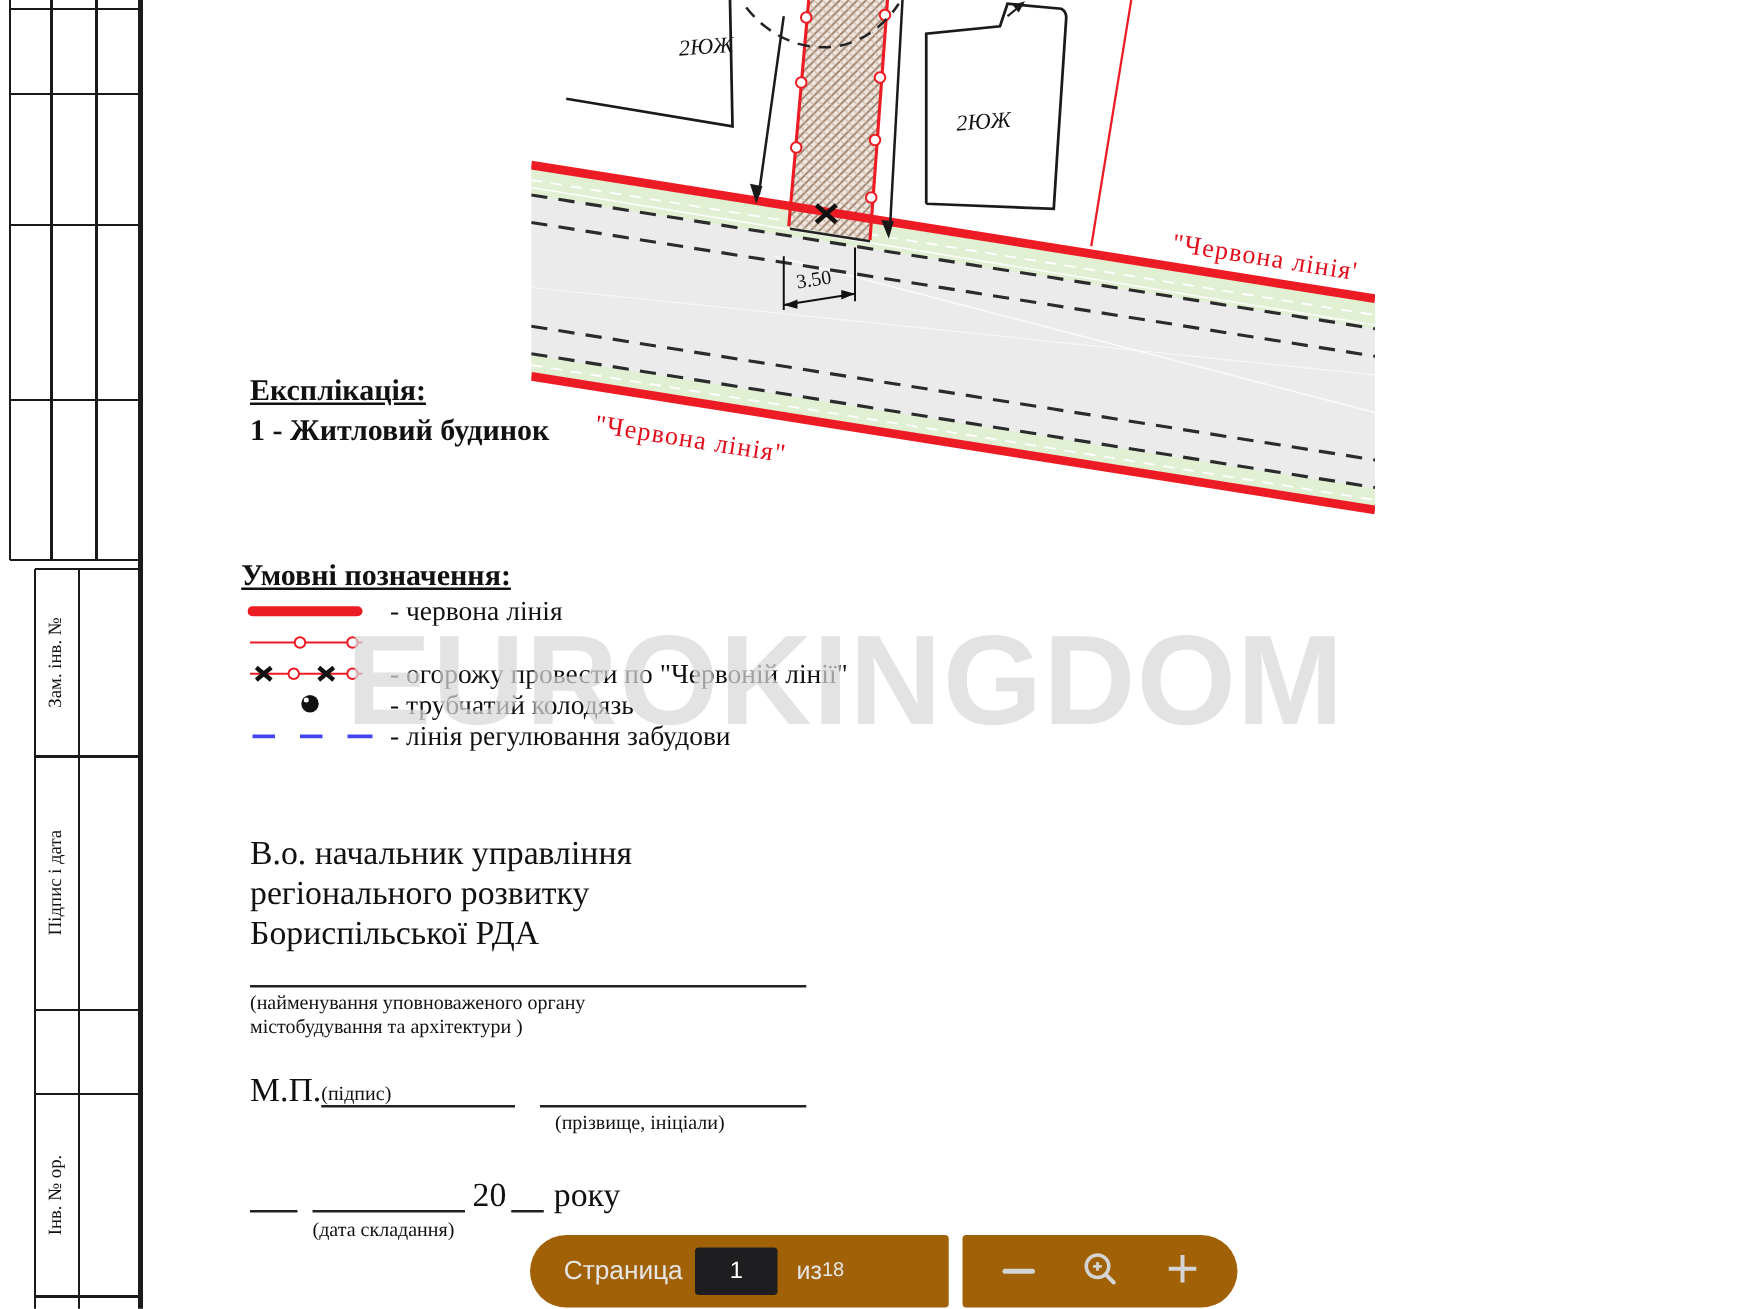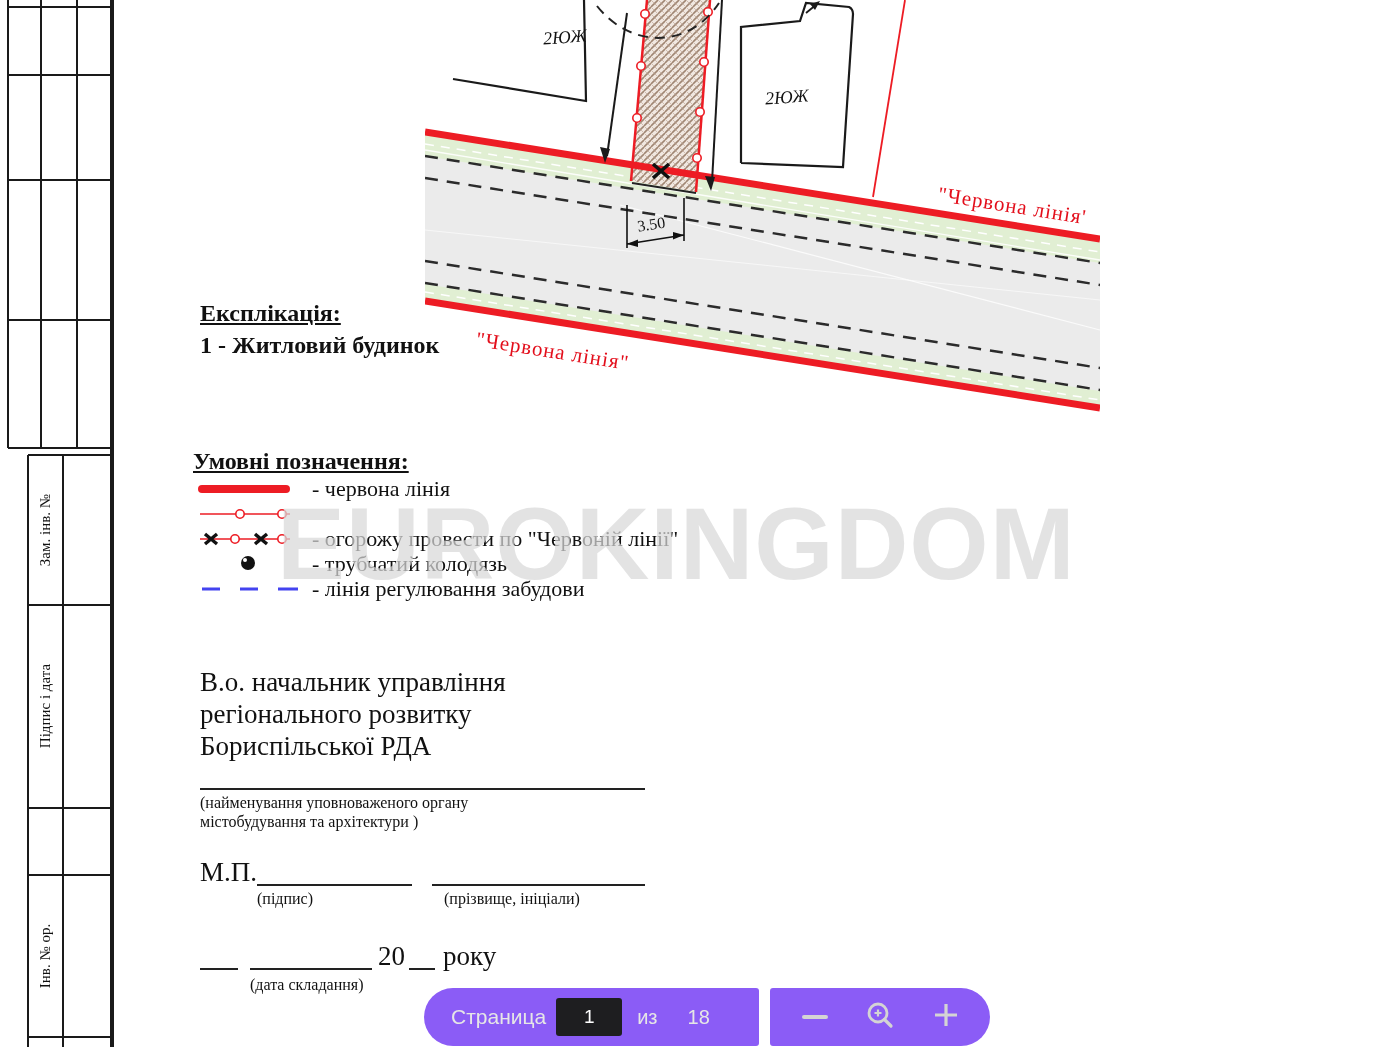--- a/index.html
+++ b/index.html
@@ -67,39 +67,39 @@
     white-space:nowrap;
   }
   
   .sig-big{font-size:27px;line-height:32.5px;white-space:nowrap;}
   .sig-small{font-size:16px;text-align:left;white-space:nowrap;}
   .uline{border-bottom:2px solid #222;}
   
   .pill{
     position:absolute;
     top:988px;height:58px;
-    background:#8b5cf6;
+    background:#a16207;
     z-index:100;
     display:flex;align-items:center;
     font-family:"Liberation Sans", sans-serif;
     color:#e6e6e6;
   }
   .pill-left{left:424px;width:335px;border-radius:29px 3px 3px 29px;padding-left:27px;box-sizing:border-box;}
   .pill-right{left:770px;width:220px;border-radius:3px 29px 29px 3px;justify-content:space-evenly;}
   .page-label{font-size:21px;}
   .page-input{
     width:62px;height:36px;
     margin-left:10px;
     background:#1e1e20;
     border:none;border-radius:3px;
     color:#fff;font-size:19px;text-align:center;
     font-family:"Liberation Sans", sans-serif;
   }
   .of-label{font-size:20px;margin-left:15px;text-align:right;}
-  .page-count{font-size:20px;margin-left:30px;}
+  .page-count{font-size:16px;}
   .tb-btn{width:42px;height:42px;display:flex;align-items:center;justify-content:center;cursor:pointer;}
   .minus-bar{width:26px;height:4px;background:#d4d4d4;border-radius:2px;}
 </style>
 </head>
 <body>
 
 <svg class="abs" style="left:0;top:0" width="130" height="1047" viewBox="0 0 130 1047" shape-rendering="crispEdges">
   <g stroke="#1a1a1a" stroke-width="2" fill="none">
     <path d="M8 0 V448 M41 0 V448 M77 0 V448"></path>
     <path d="M28 455 V1047 M63 455 V1047"></path>
@@ -254,21 +254,21 @@
 <div class="abs sig-big" style="left:200px;top:698px">регіонального розвитку</div>
 <div class="abs sig-big" style="left:200px;top:730px">Бориспільської РДА</div>
 
 <div class="abs uline" style="left:200px;top:766px;width:445px;height:22px"></div>
 <div class="abs sig-small" style="left:200px;top:794px;width:445px">(найменування уповноваженого органу</div>
 <div class="abs sig-small" style="left:200px;top:813px;width:445px">містобудування та архітектури )</div>
 
 <div class="abs sig-big" style="left:200px;top:856px">М.П.</div>
 <div class="abs uline" style="left:257px;top:862px;width:155px;height:22px"></div>
 <div class="abs uline" style="left:432px;top:862px;width:213px;height:22px"></div>
-<div class="abs sig-small" style="left:257px;top:890px;width:155px">(підпис)</div>
+<div class="abs sig-small" style="left:257px;top:867px;width:155px">(підпис)</div>
 <div class="abs sig-small" style="left:444px;top:890px;width:213px">(прізвище, ініціали)</div>
 
 <div class="abs uline" style="left:200px;top:946px;width:38px;height:22px"></div>
 <div class="abs uline" style="left:250px;top:946px;width:122px;height:22px"></div>
 <div class="abs sig-big" style="left:378px;top:940px">20</div>
 <div class="abs uline" style="left:409px;top:946px;width:26px;height:22px"></div>
 <div class="abs sig-big" style="left:443px;top:940px">року</div>
 <div class="abs sig-small" style="left:250px;top:976px;width:150px">(дата складання)</div>
 
 <div class="pill pill-left">

